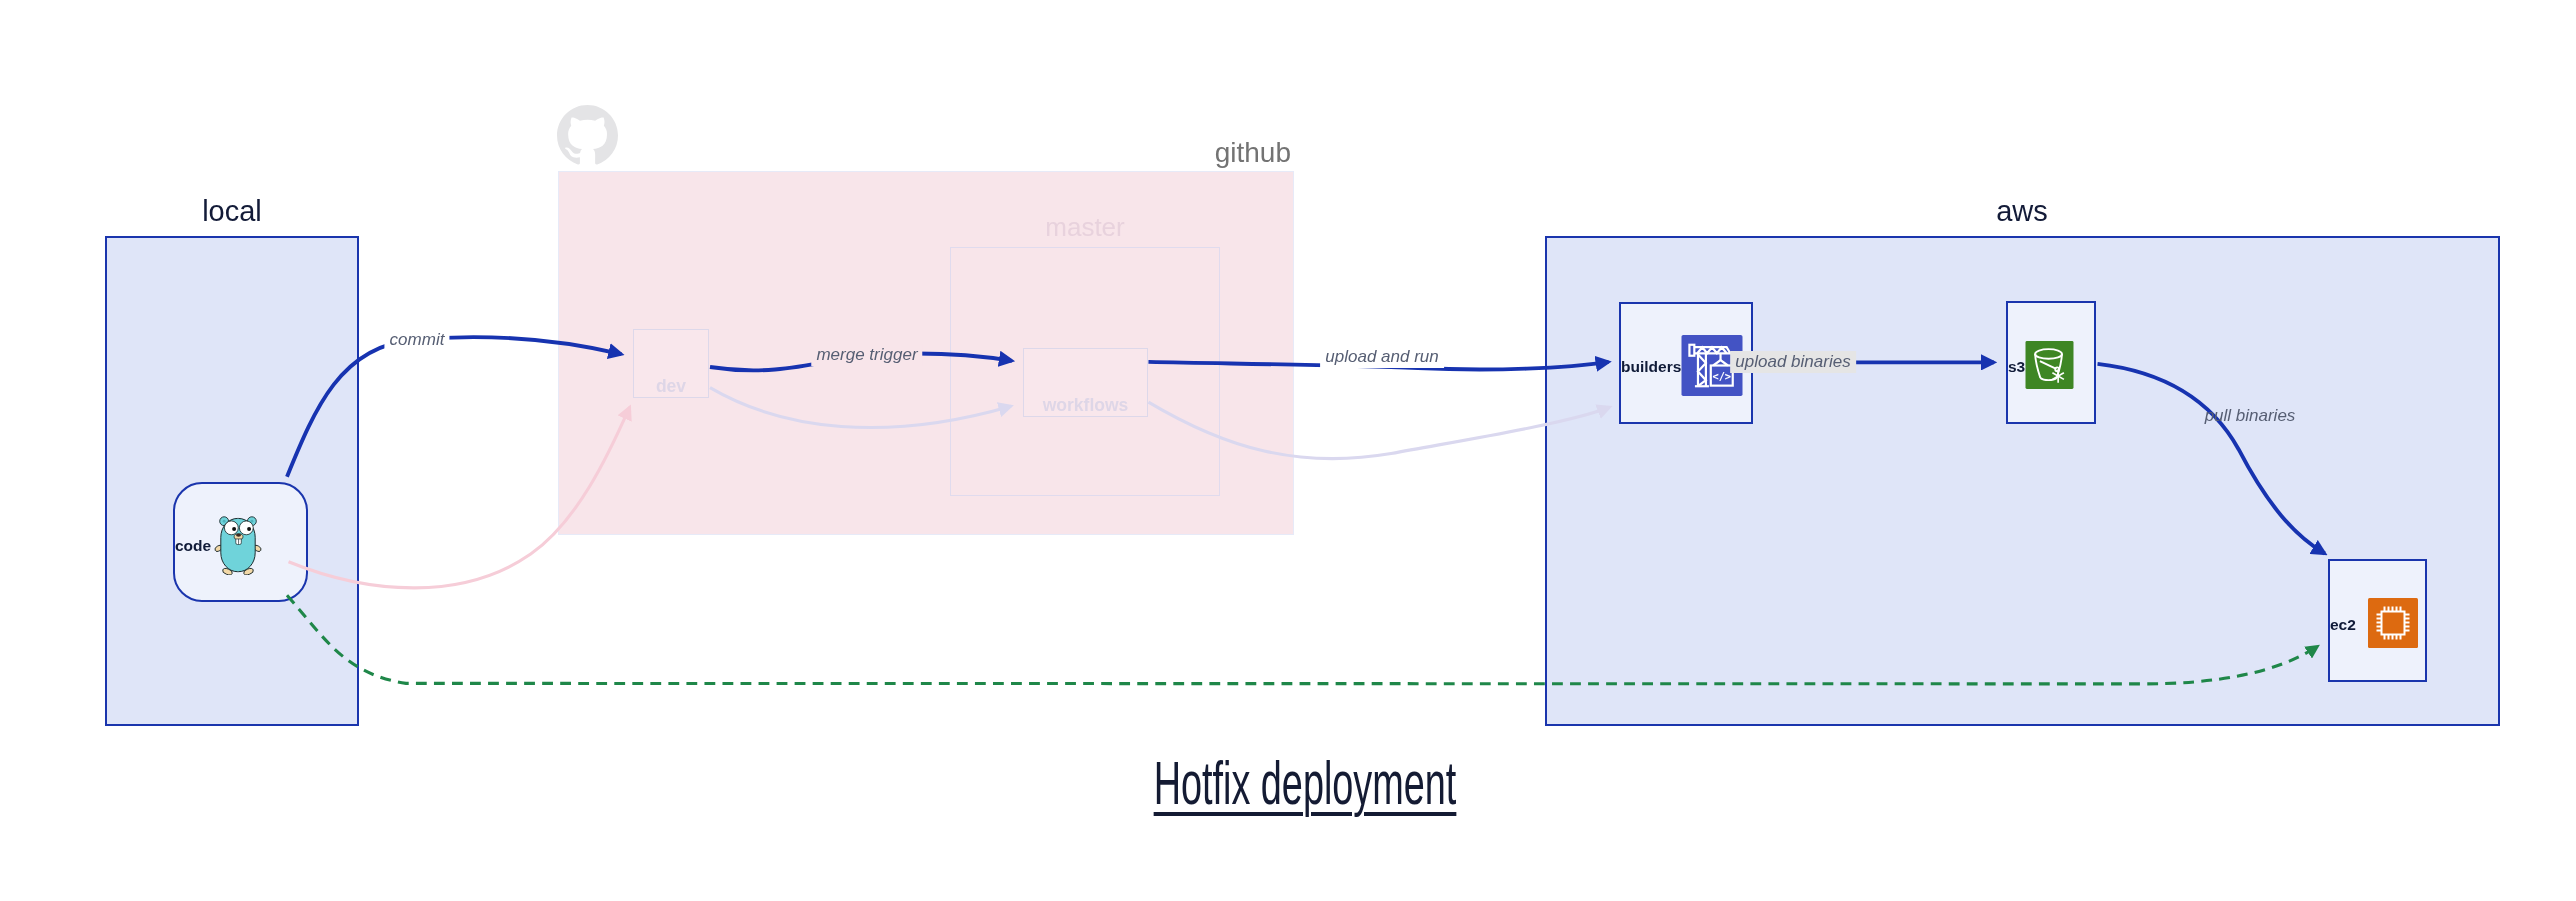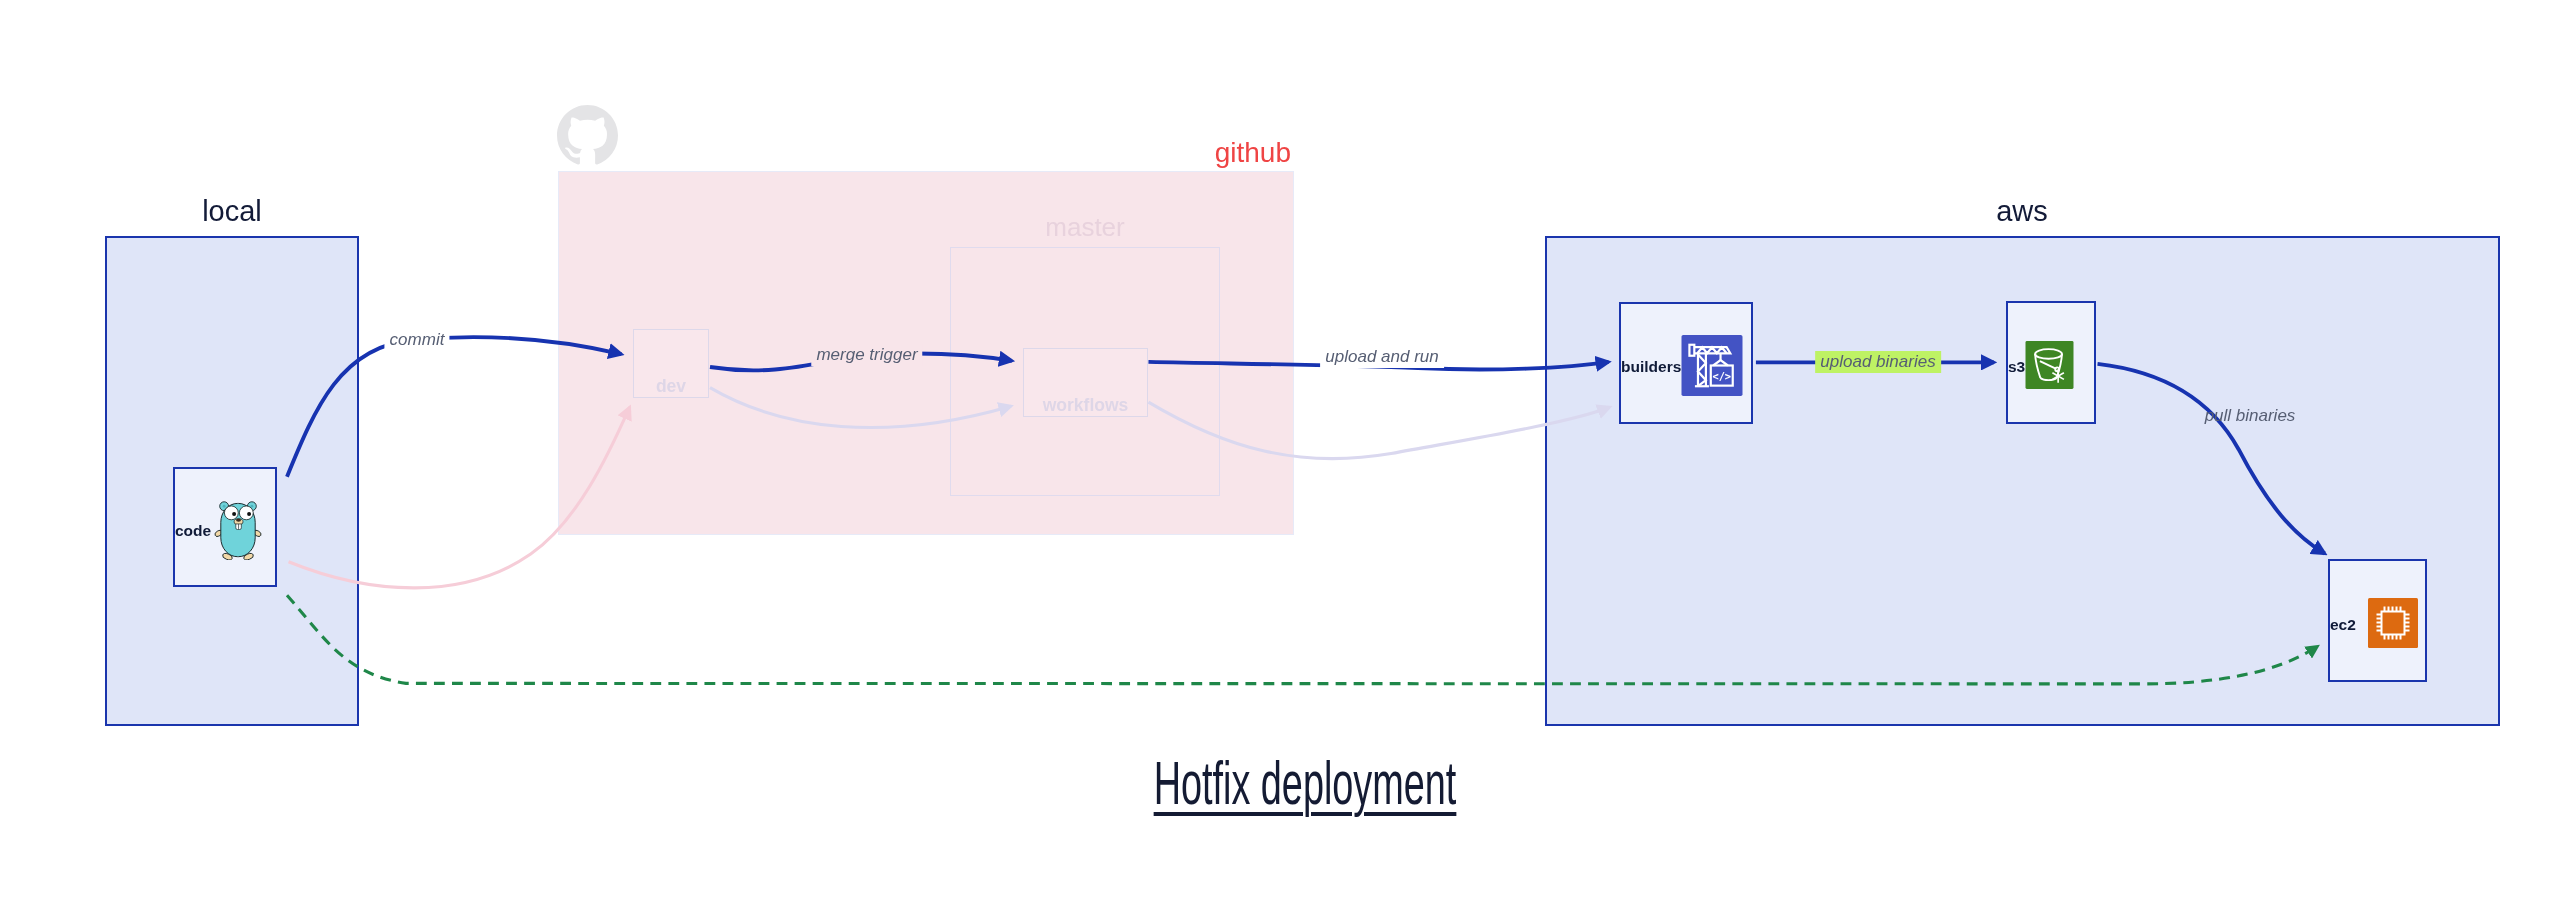--- a/index.html
+++ b/index.html
@@ -14,28 +14,28 @@
               background:#dfe5f8;border:2.1px solid #1a35ad;z-index:1;}
   #zone-aws{left:1545px;top:236px;width:955px;height:490px;
             background:#dfe5f8;border:2.1px solid #1a35ad;z-index:1;}
   #zone-github{left:558px;top:171px;width:736px;height:364px;
                background:#f8e5ea;border:1.5px solid #e7eaf8;z-index:1;}
   #box-master{left:950px;top:247px;width:270px;height:249px;
               border:1.5px solid #e0dbee;z-index:2;}
 
   .zone-label{position:absolute;transform:translate(-50%,-100%);
               font-size:29px;color:#131b38;z-index:4;white-space:nowrap;}
-  #label-github{transform:translate(-100%,-100%);font-size:28px;color:#ef4444;}
+  #label-github{transform:translate(-100%,-100%);font-size:28px;color:#737373;}
   #label-master{font-size:26px;color:#e8d2dd;}
 
   
   .node{position:absolute;background:#eef2fc;border:2.1px solid #1a35ad;
         display:flex;align-items:center;z-index:3;}
   .node-label{font-weight:bold;font-size:15.5px;color:#101b38;margin-top:8.2px;}
-  #node-code{left:173px;top:467px;width:104px;height:120px;}
+  #node-code{left:173px;top:482px;width:135px;height:120px;border-radius:29px;}
   #node-builders{left:1619px;top:302px;width:134px;height:122px;}
   #node-s3{left:2006px;top:301px;width:90px;height:123px;}
   #node-ec2{left:2328px;top:559px;width:99px;height:123px;gap:12px;}
   .node-icon{margin-top:5.2px;}
 
   .ghost-node{position:absolute;background:#f9e7ec;border:1.5px solid #ddd8ea;
               display:flex;align-items:flex-end;justify-content:center;z-index:3;}
   .ghost-label{font-weight:bold;font-size:17.5px;color:#ded6e7;}
   #node-dev{left:633px;top:329px;width:76px;height:69px;}
   #node-workflows{left:1023px;top:348px;width:125px;height:69px;}
@@ -43,21 +43,21 @@
   
   #edges{position:absolute;left:0;top:0;z-index:5;pointer-events:none;}
 
   
   .edge-label{position:absolute;transform:translate(-50%,-50%);
               font-style:italic;font-size:17px;color:#565e73;
               padding:1px 5.2px;z-index:6;white-space:nowrap;}
   #lbl-commit{left:417px;top:340px;background:#ffffff;}
   #lbl-merge{left:867px;top:355px;background:#f8e5ea;}
   #lbl-upload-run{left:1382px;top:357px;background:#ffffff;}
-  #lbl-upload-bin{left:1878px;top:362px;background:#bef264;}
+  #lbl-upload-bin{left:1793px;top:362px;background:#e5e5e5;}
   #lbl-pull{left:2250px;top:416px;background:transparent;}
 
   
   #octocat{position:absolute;left:556px;top:105px;z-index:2;}
 
   
   #title-wrap{position:absolute;left:1305px;top:748px;transform:translateX(-50%);z-index:6;}
   #title-text{display:inline-block;transform:scaleX(0.62);transform-origin:center top;
               font-size:61px;color:#141b33;white-space:nowrap;
               text-decoration:underline;text-decoration-thickness:4.1px;text-underline-offset:8.2px;}

